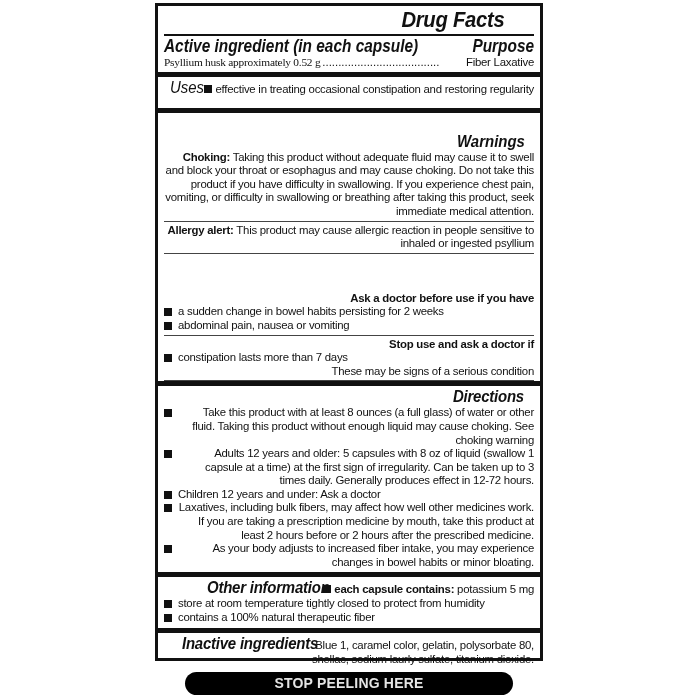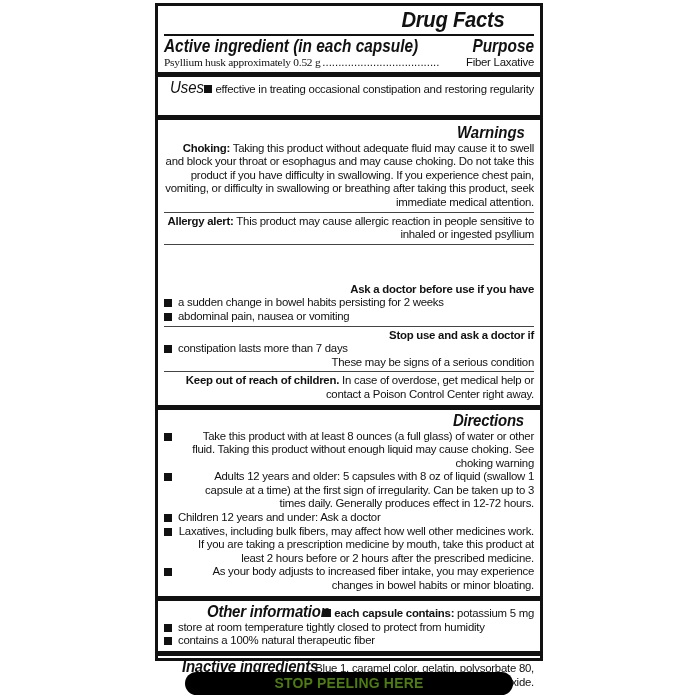--- a/index.html
+++ b/index.html
@@ -15,21 +15,21 @@
   .h { font-weight:bold; font-style:italic; font-size:17px; line-height:19px;
        transform:scaleX(0.88); transform-origin:left center; display:inline-block; white-space:nowrap; }
   .txt { font-size:11.4px; line-height:13.6px; letter-spacing:-0.25px; }
   .lbl { font-weight:bold; }
   .row { display:flex; justify-content:space-between; align-items:baseline; }
   .dots { flex:1; overflow:hidden; white-space:nowrap; margin:0 2px; letter-spacing:0; }
   .sq { display:inline-block; width:8px; height:8px; background:#111; margin-right:3px; vertical-align:0; }
   .bul { display:flex; }
   .bul .sq { flex:none; margin-top:3px; margin-right:6px; }
   .stop { position:absolute; left:185px; top:672px; width:328px; height:23px; background:#000;
-          border-radius:12px; color:#4d7c0f; font-weight:bold; font-size:14px; line-height:23px;
+          border-radius:12px; color:#e5e5e5; font-weight:bold; font-size:14px; line-height:23px;
           text-align:center; letter-spacing:0.2px; }
 </style>
 </head>
 <body>
 
 <div class="panel">
 
   <div class="sec" style="padding-top:2px;">
     <div class="title">Drug Facts</div>
   </div>
@@ -41,26 +41,26 @@
       <span class="h" style="font-size:17.5px;transform-origin:right center;">Purpose</span>
     </div>
     <div class="row txt">
       <span style="white-space:nowrap;font-family:Liberation Serif, serif;">Psyllium husk approximately 0.52 g</span>
       <span class="dots">............................................................................................</span>
       <span style="white-space:nowrap;margin-left:24px;">Fiber Laxative</span>
     </div>
   </div>
   <div class="bar"></div>
 
-  <div class="sec" style="padding-top:1px;padding-bottom:18px;">
+  <div class="sec" style="padding-top:1px;padding-bottom:11px;">
     <span class="h" style="font-style:italic;font-weight:normal;font-size:17px;width:34px;">Uses</span><span class="sq"></span><span class="txt">effective in treating occasional constipation and restoring regularity</span>
   </div>
   <div class="bar"></div>
 
-  <div class="sec" style="padding-top:3px;">
+  <div class="sec" style="padding-top:19px;">
     <span class="h">Warnings</span>
     <div class="txt">
       <span class="lbl">Choking:</span>
       <span>Taking this product without adequate fluid may cause it to swell and block your throat or esophagus and may cause choking. Do not take this product if you have difficulty in swallowing. If you experience chest pain, vomiting, or difficulty in swallowing or breathing after taking this product, seek immediate medical attention.</span>
     </div>
   </div>
   <div class="thin" style="margin-top:2px;"></div>
   <div class="sec txt" style="padding-top:2px;padding-bottom:2px;">
     <span class="lbl">Allergy alert:</span>
     <span>This product may cause allergic reaction in people sensitive to inhaled or ingested psyllium</span>
@@ -80,24 +80,20 @@
   <div class="thin"></div>
   <div class="sec txt" style="padding-top:2px;padding-bottom:2px;">
     <div class="lbl">Stop use and ask a doctor if</div>
     <div class="bul">
         <span class="sq"></span>
         <span>constipation lasts more than 7 days</span>
       </div>
     <div>These may be signs of a serious condition</div>
   </div>
   <div class="thin"></div>
-  <div class="sec txt" style="padding-top:2px;padding-bottom:3px;">
-    <span class="lbl">Keep out of reach of children.</span>
-    <span>In case of overdose, get medical help or contact a Poison Control Center right away.</span>
-  </div>
   <div class="bar"></div>
 
   <div class="sec txt" style="padding-top:1px;padding-bottom:3px;">
     <span class="h">Directions</span>
     <div class="bul">
         <span class="sq"></span>
         <span>Take this product with at least 8 ounces (a full glass) of water or other fluid. Taking this product without enough liquid may cause choking. See choking warning</span>
       </div>
     <div class="bul">
         <span class="sq"></span>

